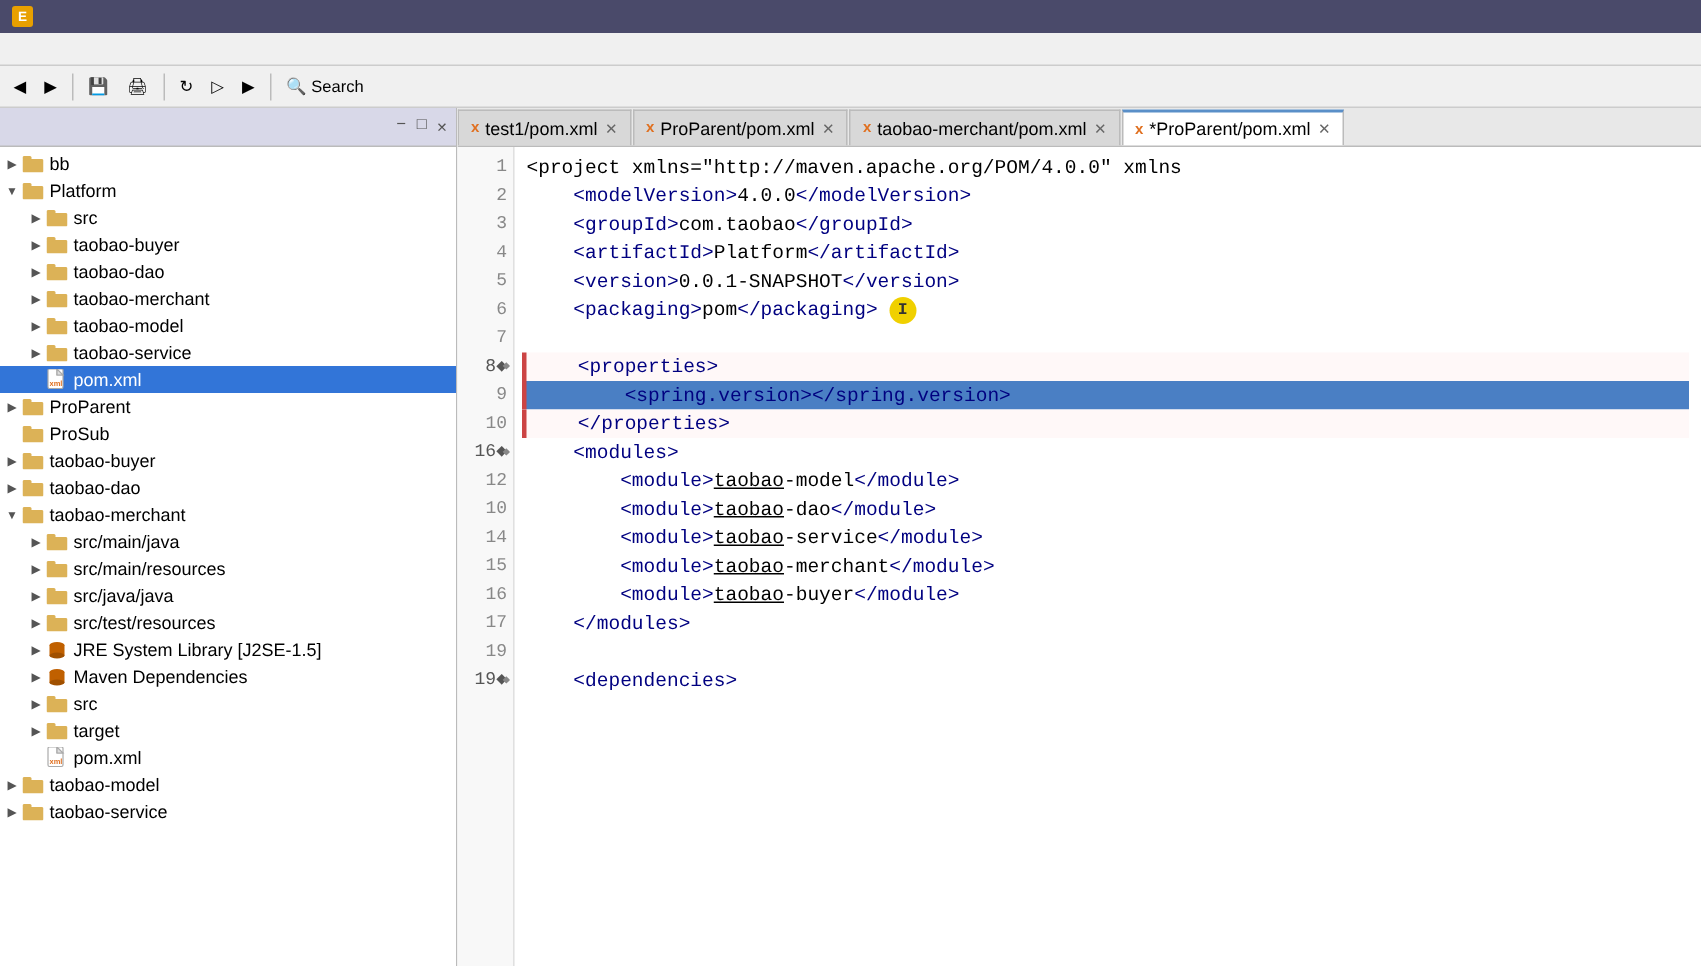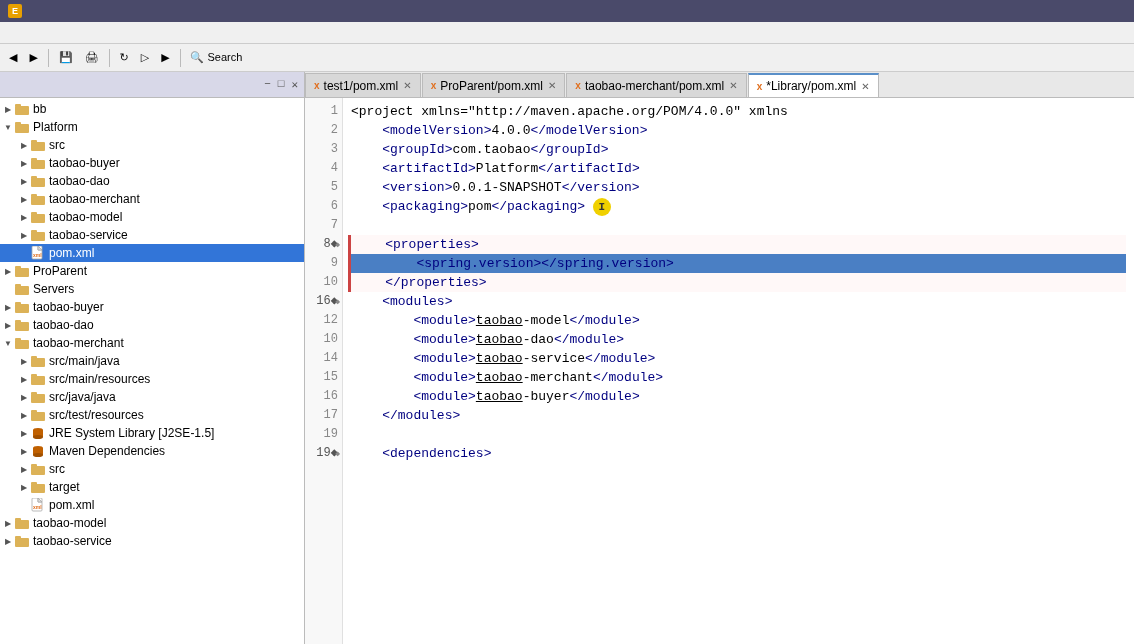--- a/index.html
+++ b/index.html
@@ -389,21 +389,21 @@
         </div>
         <div class="tree-item">
           <span class="tree-indent" style="width: 0px;"></span>
           <span class="tree-arrow"></span>
           <span class="tree-icon">
             <svg width="14" height="12" viewBox="0 0 14 12">
       <rect x="0" y="3" width="14" height="9" rx="1" fill="#dcb257"></rect>
       <rect x="0" y="1" width="6" height="3" rx="1" fill="#dcb257"></rect>
     </svg>
           </span>
-          <span>Servers</span>
+          <span>ProSub</span>
         </div>
         <div class="tree-item">
           <span class="tree-indent" style="width: 0px;"></span>
           <span class="tree-arrow" style="font-size: 8px;">▶</span>
           <span class="tree-icon">
             <svg width="14" height="12" viewBox="0 0 14 12">
       <rect x="0" y="3" width="14" height="9" rx="1" fill="#dcb257"></rect>
       <rect x="0" y="1" width="6" height="3" rx="1" fill="#dcb257"></rect>
     </svg>
           </span>
@@ -572,21 +572,21 @@
           <span>ProParent/pom.xml</span>
           <span class="tab-close">✕</span>
         </div>
         <div class="tab">
           <span class="tab-icon">x</span>
           <span>taobao-merchant/pom.xml</span>
           <span class="tab-close">✕</span>
         </div>
         <div class="tab active">
           <span class="tab-icon">x</span>
-          <span>*Library/pom.xml</span>
+          <span>*ProParent/pom.xml</span>
           <span class="tab-close">✕</span>
         </div>
       </div>
 
     <div id="editor-area">
       <div id="line-numbers">
           <div class="line-num" style="font-family: &quot;Courier New&quot;, monospace; font-size: 12px; height: 19px; line-height: 19px; padding-right: 4px; padding-left: 2px; text-align: right; color: rgb(136, 136, 136);">1</div>
           <div class="line-num" style="font-family: &quot;Courier New&quot;, monospace; font-size: 12px; height: 19px; line-height: 19px; padding-right: 4px; padding-left: 2px; text-align: right; color: rgb(136, 136, 136);">2</div>
           <div class="line-num" style="font-family: &quot;Courier New&quot;, monospace; font-size: 12px; height: 19px; line-height: 19px; padding-right: 4px; padding-left: 2px; text-align: right; color: rgb(136, 136, 136);">3</div>
           <div class="line-num" style="font-family: &quot;Courier New&quot;, monospace; font-size: 12px; height: 19px; line-height: 19px; padding-right: 4px; padding-left: 2px; text-align: right; color: rgb(136, 136, 136);">4</div>

